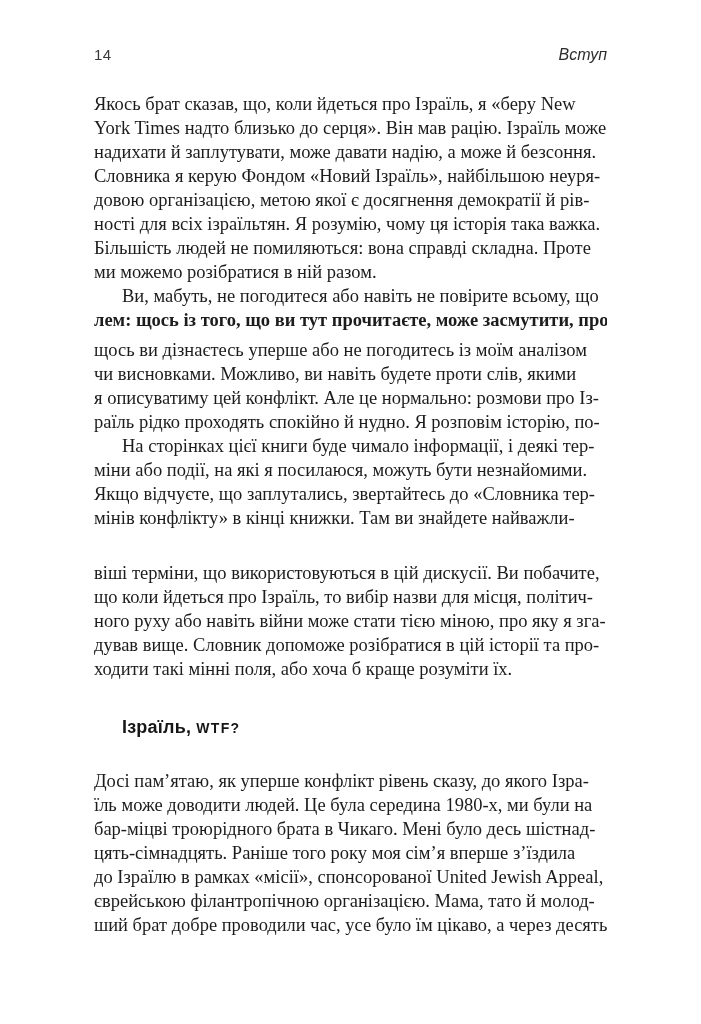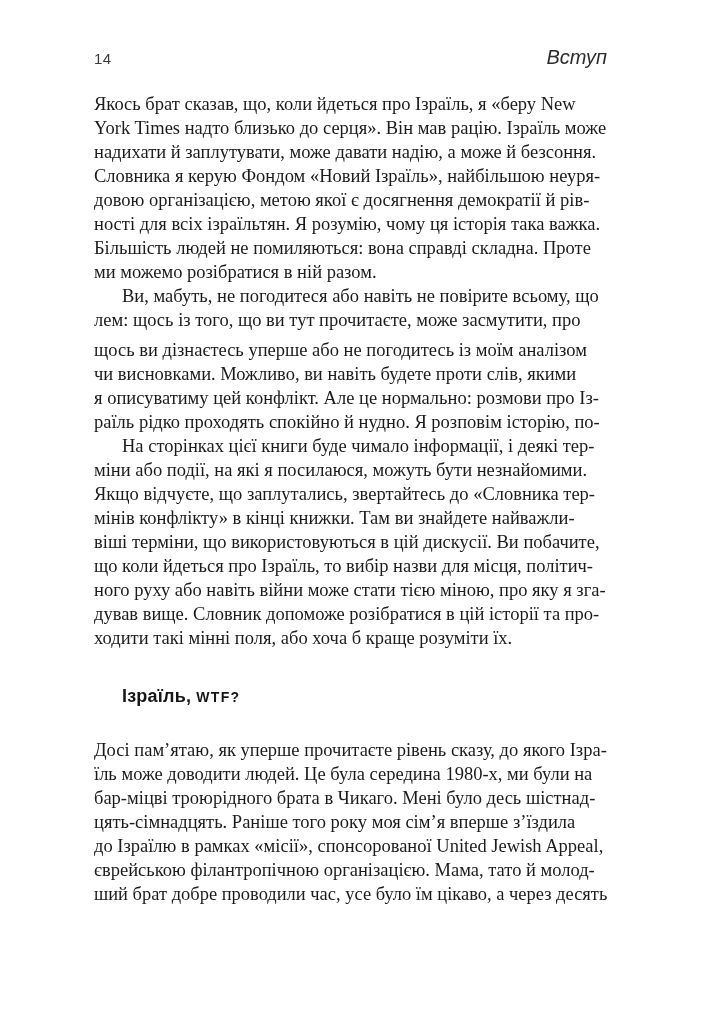--- a/index.html
+++ b/index.html
@@ -23,21 +23,21 @@
     justify-content: space-between;
     align-items: baseline;
     font-family: "Liberation Sans", "DejaVu Sans", sans-serif;
     color: #3a3a3a;
   }
   .pagenum {
     font-size: 15px;
     letter-spacing: 0.5px;
   }
   .runtitle {
-    font-size: 20px;
+    font-size: 16px;
     font-style: italic;
     color: #2e2e2e;
   }
   .textblock {
     position: absolute;
     top: 92px;
     left: 94px;
     width: 513px;
     font-family: "Liberation Serif", "DejaVu Serif", serif;
     font-size: 18.5px;
@@ -82,40 +82,40 @@
         <div class="tline" style="word-spacing: 0px;">York Times надто близько до серця». Він мав рацію. Ізраїль може</div>
         <div class="tline" style="word-spacing: 0px;">надихати й заплутувати, може давати надію, а може й безсоння.</div>
         <div class="tline" style="word-spacing: 0px;">Словника я керую Фондом «Новий Ізраїль», найбільшою неуря-</div>
         <div class="tline" style="word-spacing: 0px;">довою організацією, метою якої є досягнення демократії й рів-</div>
         <div class="tline" style="word-spacing: 0px;">ності для всіх ізраїльтян. Я розумію, чому ця історія така важка.</div>
         <div class="tline" style="word-spacing: 0px;">Більшість людей не помиляються: вона справді складна. Проте</div>
         <div class="tline">ми можемо розібратися в ній разом.</div>
       </div>
       <div class="para">
         <div class="tline indent" style="word-spacing: 0px;">Ви, мабуть, не погодитеся або навіть не повірите всьому, що</div>
-        <div class="tline" style="word-spacing: 0px;">лем: щось із того, що ви тут прочитаєте, може засмутити, про</div>
+        <div class="tline" style="word-spacing: 0px; font-weight: bold;">лем: щось із того, що ви тут прочитаєте, може засмутити, про</div>
         <div class="tline" style="word-spacing: 0px; margin-top: 6px;">щось ви дізнаєтесь уперше або не погодитесь із моїм аналізом</div>
         <div class="tline" style="word-spacing: 0px;">чи висновками. Можливо, ви навіть будете проти слів, якими</div>
         <div class="tline" style="word-spacing: 0px;">я описуватиму цей конфлікт. Але це нормально: розмови про Із-</div>
         <div class="tline" style="word-spacing: 0px;">раїль рідко проходять спокійно й нудно. Я розповім історію, по-</div>
       </div>
       <div class="para">
         <div class="tline indent" style="word-spacing: 0px;">На сторінках цієї книги буде чимало інформації, і деякі тер-</div>
         <div class="tline" style="word-spacing: 0px;">міни або події, на які я посилаюся, можуть бути незнайомими.</div>
         <div class="tline" style="word-spacing: 0px;">Якщо відчуєте, що заплутались, звертайтесь до «Словника тер-</div>
         <div class="tline" style="word-spacing: 0px;">мінів конфлікту» в кінці книжки. Там ви знайдете найважли-</div>
-        <div class="tline" style="word-spacing: 0px;">віші терміни, що використовуються в цій дискусії. Ви побачите,</div>
+        <div class="tline" style="word-spacing: 0px; margin-top: 31px;">віші терміни, що використовуються в цій дискусії. Ви побачите,</div>
         <div class="tline" style="word-spacing: 0px;">що коли йдеться про Ізраїль, то вибір назви для місця, політич-</div>
         <div class="tline" style="word-spacing: 0px;">ного руху або навіть війни може стати тією міною, про яку я зга-</div>
         <div class="tline" style="word-spacing: 0px;">дував вище. Словник допоможе розібратися в цій історії та про-</div>
         <div class="tline">ходити такі мінні поля, або хоча б краще розуміти їх.</div>
       </div>
       <div class="heading"><span>Ізраїль, </span><span class="acronym">WTF?</span></div>
       <div class="para">
-        <div class="tline" style="word-spacing: 0px;">Досі пам’ятаю, як уперше прочитаєте рівень сказу, до якого Ізра-</div>
+        <div class="tline" style="word-spacing: 0px;">Досі пам’ятаю, як уперше конфлікт рівень сказу, до якого Ізра-</div>
         <div class="tline" style="word-spacing: 0px;">їль може доводити людей. Це була середина 1980-х, ми були на</div>
         <div class="tline" style="word-spacing: 0px;">бар-міцві троюрідного брата в Чикаго. Мені було десь шістнад-</div>
         <div class="tline" style="word-spacing: 0px;">цять-сімнадцять. Раніше того року моя сім’я вперше з’їздила</div>
         <div class="tline" style="word-spacing: 0px;">до Ізраїлю в рамках «місії», спонсорованої United Jewish Appeal,</div>
         <div class="tline" style="word-spacing: 0px;">єврейською філантропічною організацією. Мама, тато й молод-</div>
         <div class="tline" style="word-spacing: 0px; transform-origin: left center; transform: scaleX(0.9981);">ший брат добре проводили час, усе було їм цікаво, а через десять</div>
       </div>
     </main>
 </div>
 

